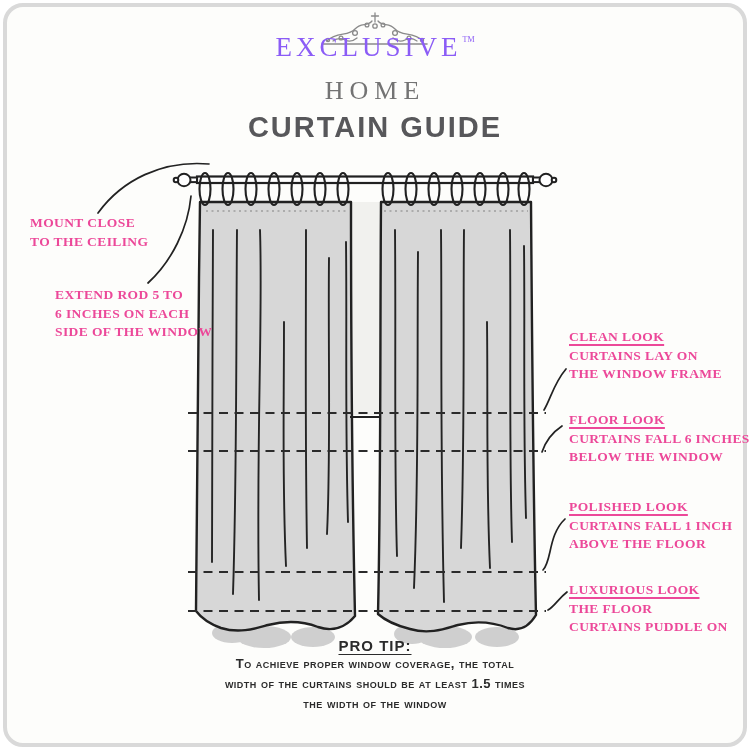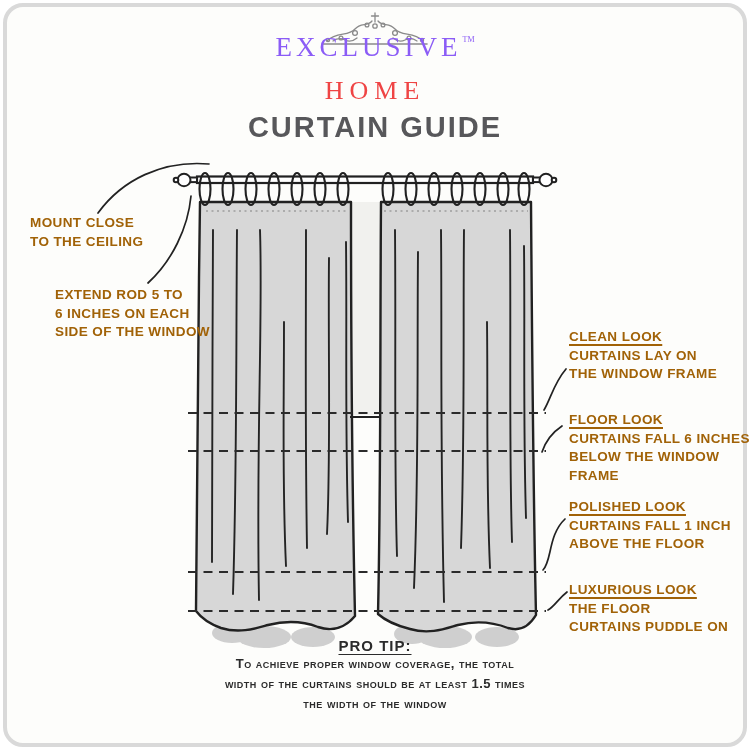--- a/index.html
+++ b/index.html
@@ -10,28 +10,28 @@
   .layer{position:absolute;left:0;top:0;width:750px;height:750px;}
 
   
   .crest{position:absolute;left:315px;top:10px;}
   .brand-name{position:absolute;left:0;top:32px;width:750px;text-align:center;
         font-family:"Liberation Serif",serif;font-size:27px;letter-spacing:4px;
         color:#8b5cf6;font-weight:400;}
   .brand-name sup{font-size:8px;letter-spacing:0;vertical-align:14px;margin-left:1px;}
   .brand-sub{position:absolute;left:0;top:76px;width:750px;text-align:center;
         font-family:"Liberation Serif",serif;font-size:26px;letter-spacing:6px;
-        color:#ef4444;font-weight:400;}
+        color:#737373;font-weight:400;}
 
   .title{position:absolute;left:0;top:111px;width:750px;text-align:center;
         font-size:29px;font-weight:bold;letter-spacing:2px;color:#57575a;}
 
   
   .note{position:absolute;font-size:13.5px;font-weight:600;line-height:18.5px;
-        letter-spacing:.4px;color:#a16207;white-space:nowrap;}
+        letter-spacing:.4px;color:#ec4899;white-space:nowrap;font-family:Liberation Serif, serif;}
   .note .hd{text-decoration:underline;text-underline-offset:3px;
         text-decoration-thickness:1.5px;}
   #note-mount{left:30px;top:214px;}
   #note-extend{left:55px;top:286px;}
   #note-clean{left:569px;top:328px;}
   #note-casual{left:569px;top:411px;}
   #note-polished{left:569px;top:498px;}
   #note-luxurious{left:569px;top:581px;}
 
   
@@ -189,21 +189,20 @@
 
   <div class="note" id="note-clean">
     <div class="hd">CLEAN LOOK</div>
     <div>CURTAINS LAY ON</div>
     <div>THE WINDOW FRAME</div>
   </div>
   <div class="note" id="note-casual">
     <div class="hd">FLOOR LOOK</div>
     <div>CURTAINS FALL 6 INCHES</div>
     <div>BELOW THE WINDOW</div>
-    <div>FRAME</div>
   </div>
   <div class="note" id="note-polished">
     <div class="hd">POLISHED LOOK</div>
     <div>CURTAINS FALL 1 INCH</div>
     <div>ABOVE THE FLOOR</div>
   </div>
   <div class="note" id="note-luxurious">
     <div class="hd">LUXURIOUS LOOK</div>
     <div>THE FLOOR</div>
     <div>CURTAINS PUDDLE ON</div>

